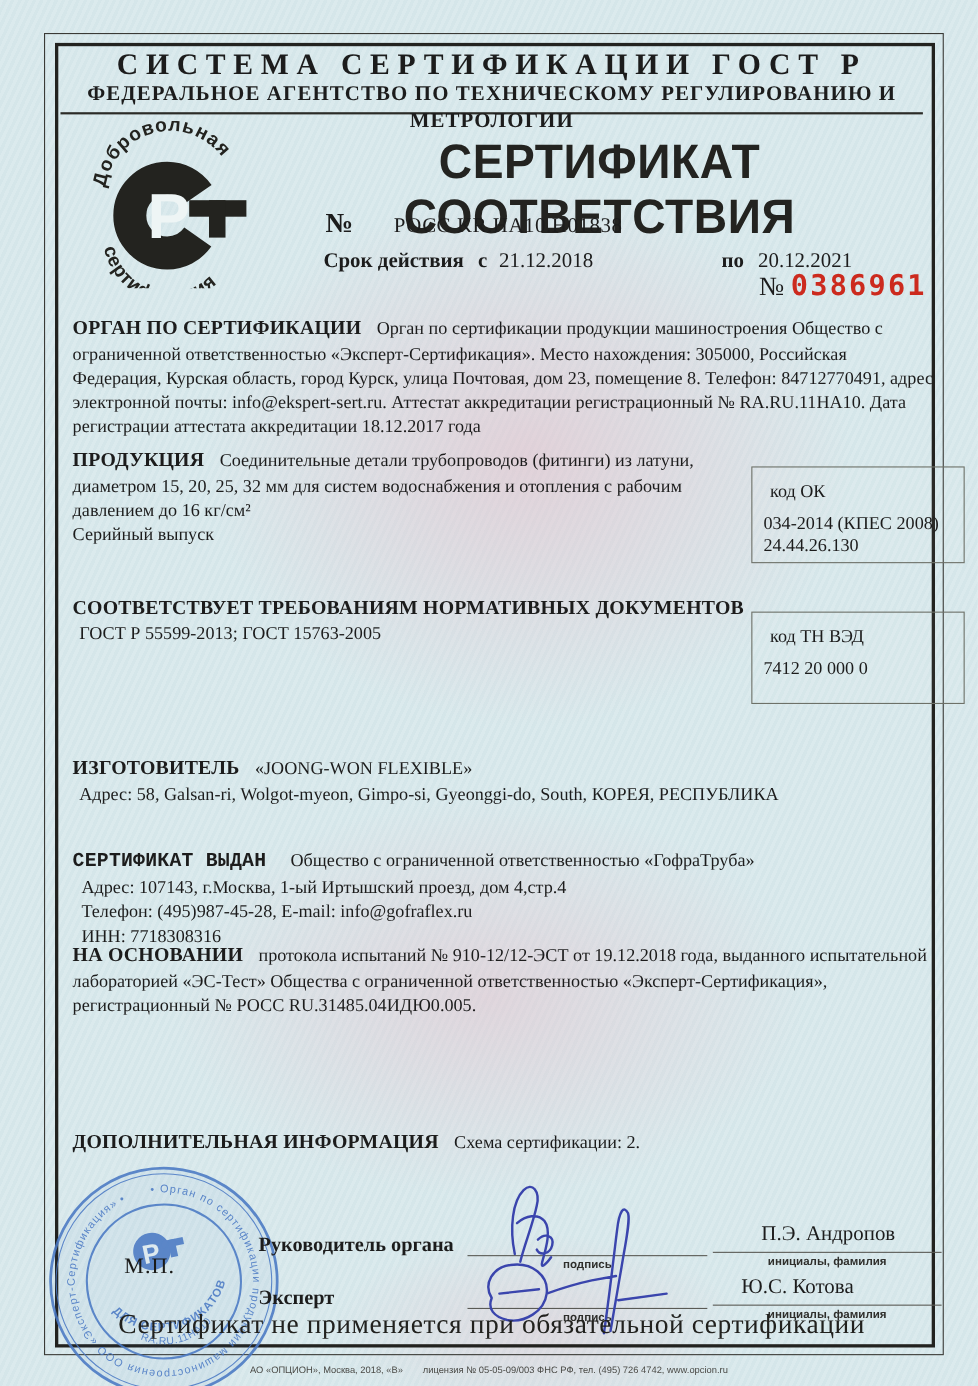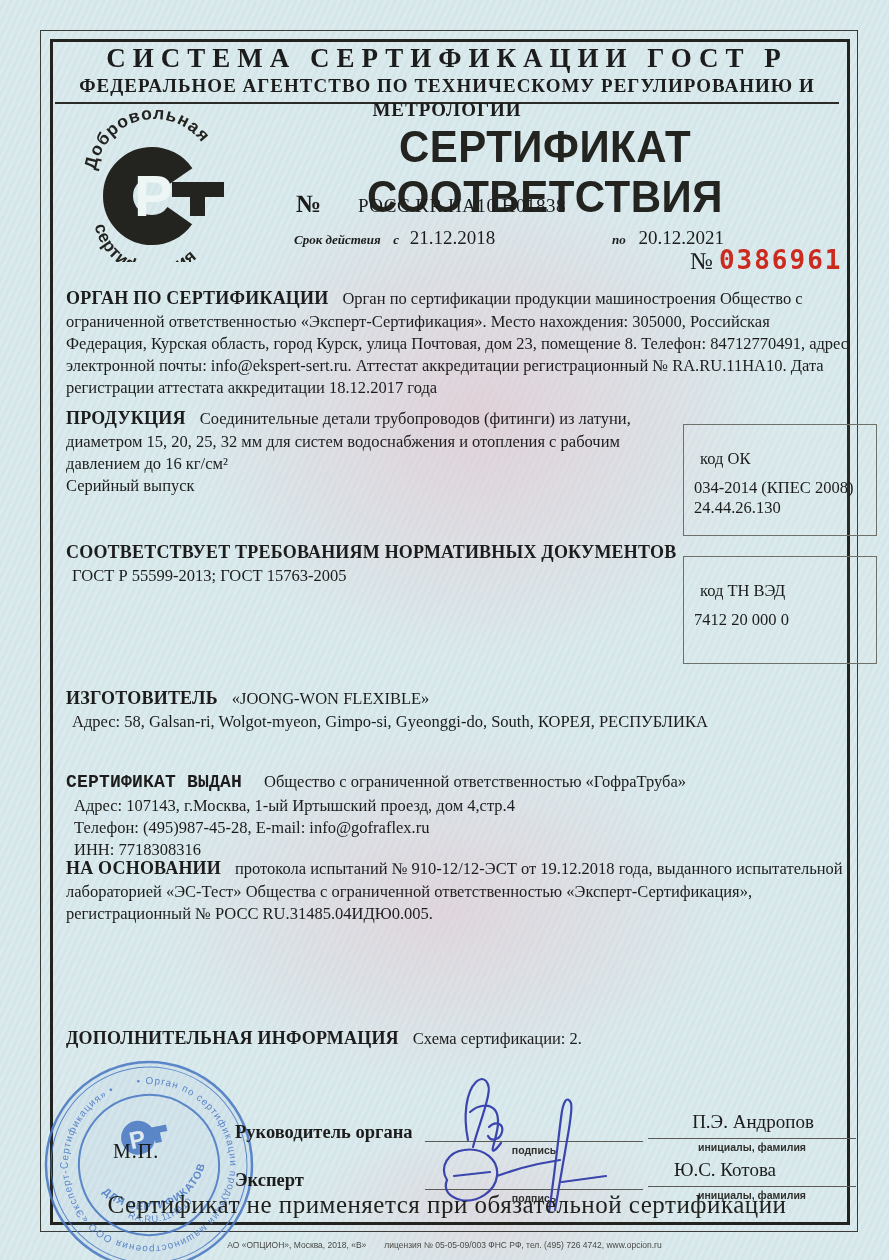--- a/index.html
+++ b/index.html
@@ -18,27 +18,27 @@
   .frame-inner{left:50px;top:39px;width:794px;height:1180px;border:3px solid #22221f;}
   .header-band{left:55px;top:44px;width:784px;height:58px;border-bottom:2.5px solid #2b2b27;text-align:center;}
   .sys-title{font-weight:bold;font-size:27px;letter-spacing:7px;line-height:1.1;}
   .agency-title{font-weight:bold;font-size:19px;letter-spacing:1px;line-height:1.3;}
   .cert-title{left:238px;top:124px;width:614px;text-align:center;font-family:"Liberation Sans",sans-serif;
     font-weight:bold;font-size:42px;letter-spacing:.5px;transform:scaleY(1.05);color:#232320;}
   .no-label{font-size:25px;font-weight:bold;}
   .num-row{left:296px;top:190px;width:420px;font-size:19.5px;}
   .num-value{position:absolute;left:62px;top:5px;font-size:19px;letter-spacing:.5px;}
   .validity-row{left:294px;top:227px;width:560px;font-size:19px;}
-  .validity-row b{font-size:13px;font-style:italic;}
+  .validity-row b{font-size:19px;}
   .blank-num{left:690px;top:245px;font-size:24px;}
   .blank-num .digits{font-family:"DejaVu Sans Mono",monospace;font-weight:bold;font-size:26px;letter-spacing:2px;}
   .sec{line-height:1.33;font-size:16.5px;}
   .h1{font-weight:bold;font-size:18px;letter-spacing:.2px;}
   .gapless{margin-right:14px;}
-  .codebox{border:1.2px solid #6d7168;padding:24px 10px;font-size:16.5px;line-height:1.25;background:rgba(255,255,255,.04);}
+  .codebox{border:1.2px solid #6d7168;padding:12px 10px;font-size:16.5px;line-height:1.25;background:rgba(255,255,255,.04);}
   .codebox .cb-label{display:block;margin-bottom:8px;padding-left:6px;}
   .sig-label{font-weight:bold;font-size:18.5px;}
   .sig-line{border-top:1.5px solid #5a5a55;height:0;}
   .sig-caption{font-family:"Liberation Sans",sans-serif;font-size:10.5px;color:#2f2f2c;text-align:center;font-weight:bold;}
   .sig-name{font-size:19px;text-align:center;}
   .bottom-note{left:55px;top:1191px;width:784px;text-align:center;font-size:25px;letter-spacing:.5px;color:#21211e;}
   .footer-print{left:0;top:1240px;width:889px;display:flex;justify-content:center;gap:18px;
     font-family:"Liberation Sans",sans-serif;font-size:8.5px;color:#4a4a46;align-items:flex-end;}
   .mp{font-size:20px;color:#1a1a18;letter-spacing:1px;}
   svg text{font-family:"Liberation Sans",sans-serif;}

